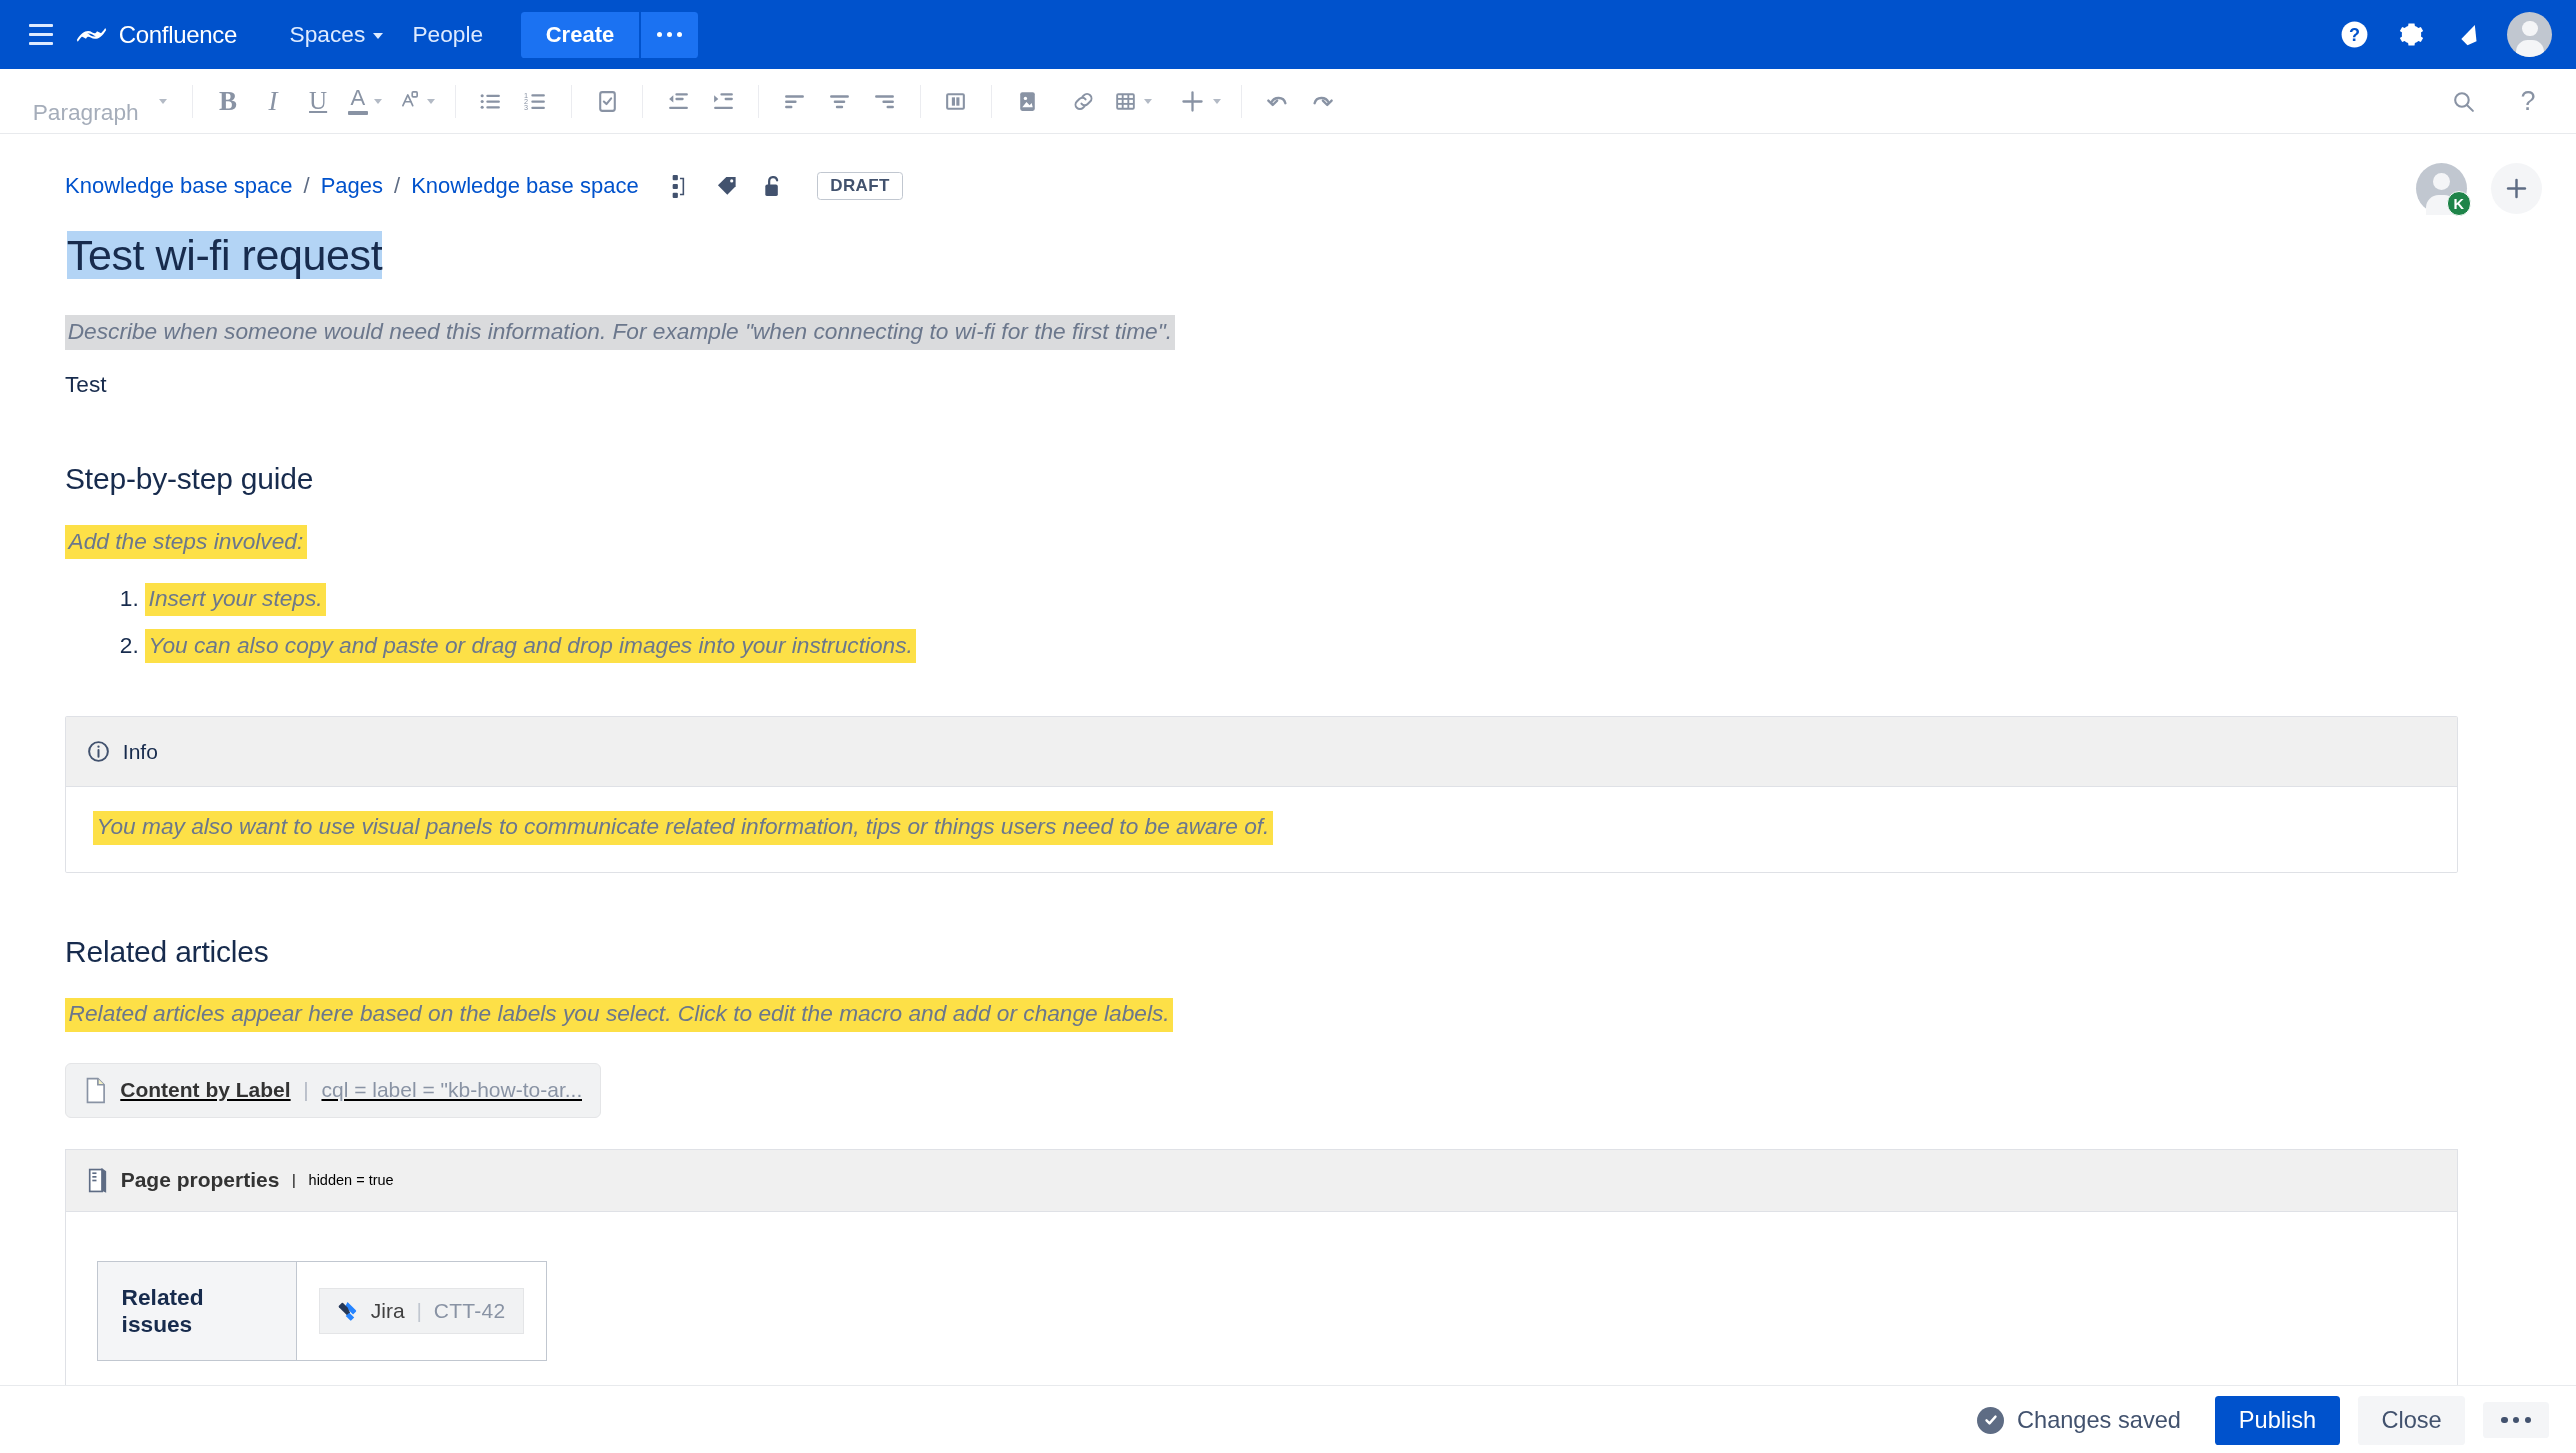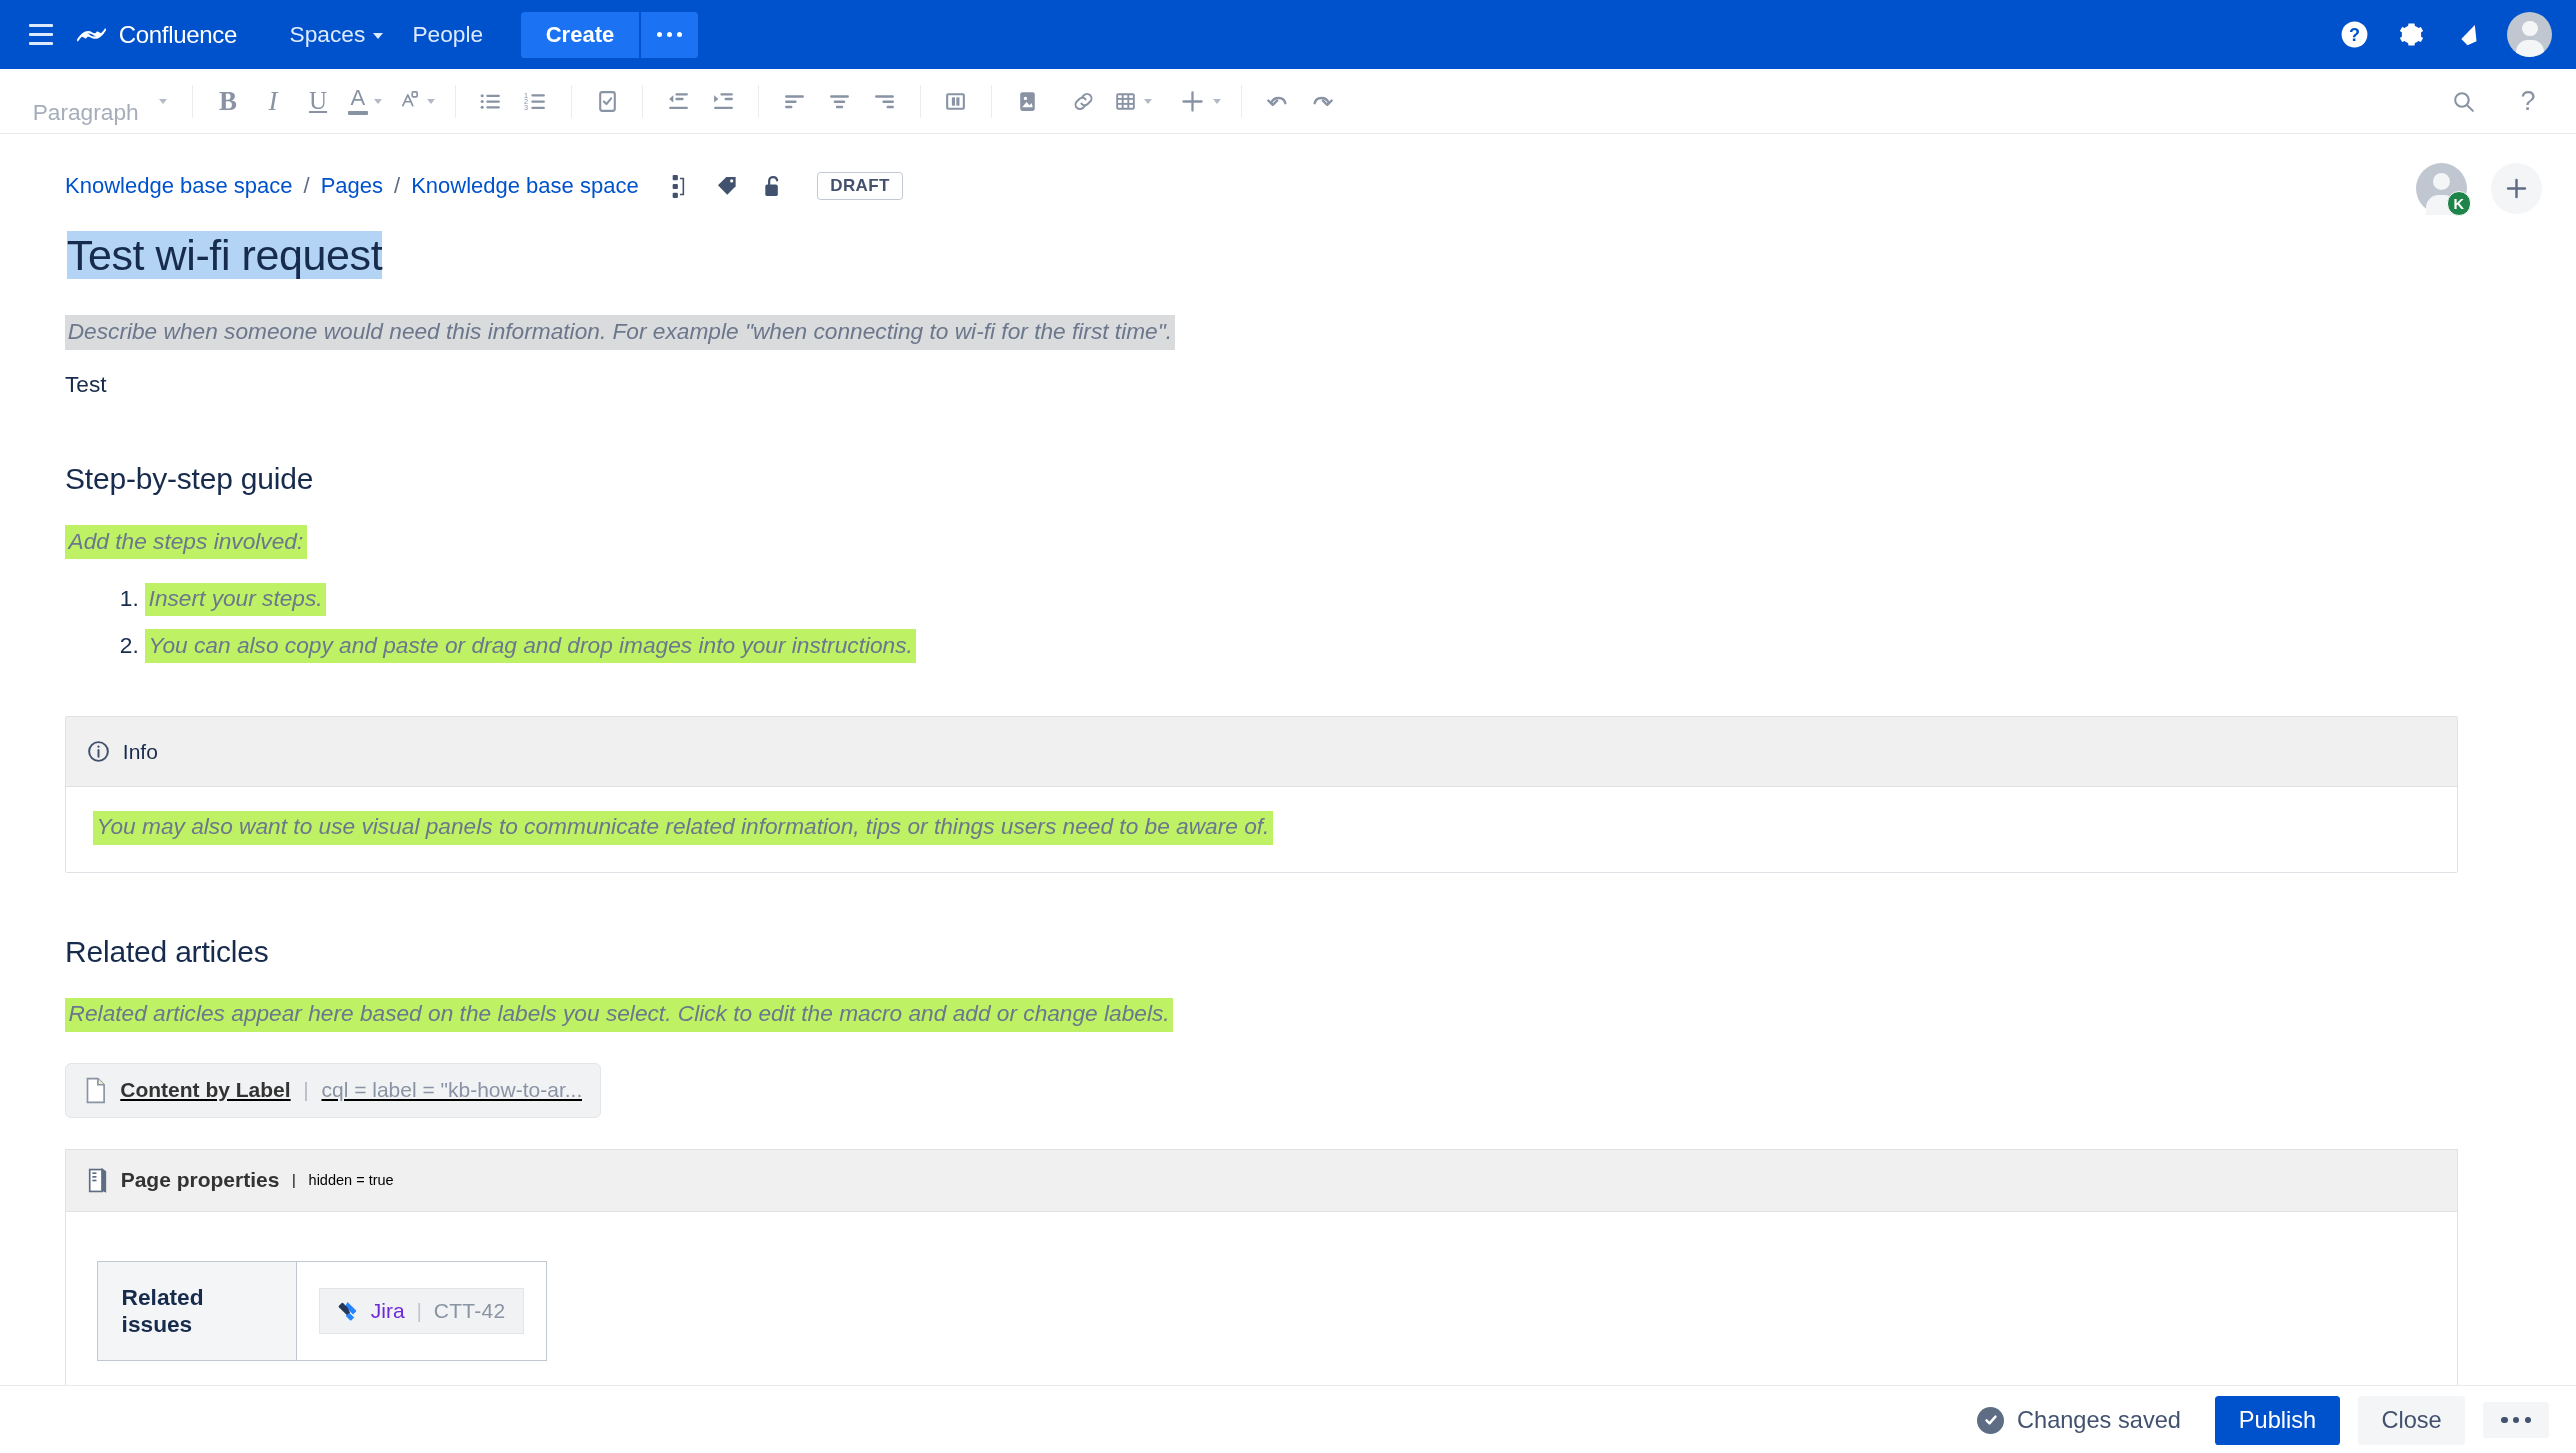--- a/index.html
+++ b/index.html
@@ -185,21 +185,21 @@
     margin-top: 29px; line-height: 1.22;
   }
   .body-p {
     font-size: 22.7px; color: #172B4D; margin: 20px 0 0 0; line-height: 1.3;
   }
   h2.sec {
     font-size: 30px; font-weight: 500; color: #172B4D;
     margin: 62px 0 0 0; letter-spacing: -0.2px;
   }
   .instr-lt {
-    background: #bef264; color: #6B778C; font-style: italic;
+    background: #fde047; color: #6B778C; font-style: italic;
     font-size: 22.7px; display: inline-block; padding: 2.7px 3.6px 3.6px;
     line-height: 1.22;
   }
   .instr-block { margin-top: 29px; }
   ol.steps {
     margin: 23.6px 0 0 0; padding-left: 80px;
   }
   ol.steps li {
     font-size: 22.7px; color: #6B778C; margin-bottom: 12.7px;
   }
@@ -252,21 +252,21 @@
     padding: 22px 23.6px; width: 199px; vertical-align: middle;
   }
   table.props td {
     background: #ffffff; padding: 18px 22px; vertical-align: middle;
   }
   .jira-chip {
     display: inline-flex; align-items: center; gap: 11.8px;
     background: #F1F2F3; border: 0.9px solid #E4E5E7;
     padding: 10px 17px; cursor: pointer;
   }
-  .jira-chip .jname { font-size: 21px; color: #6d28d9; }
+  .jira-chip .jname { font-size: 21px; color: #404040; }
   .jira-chip .jbar { color: #C1C7D0; font-size: 21px; }
   .jira-chip .jkey { font-size: 21px; color: #8993A4; letter-spacing: 0.3px; }
 
   
   #bottombar {
     position: absolute; left: 0; right: 0; bottom: 0;
     height: 69px; background: #ffffff;
     border-top: 0.9px solid #E8EAED;
     display: flex; align-items: center; justify-content: flex-end;
     padding-right: 27px; gap: 18px;

